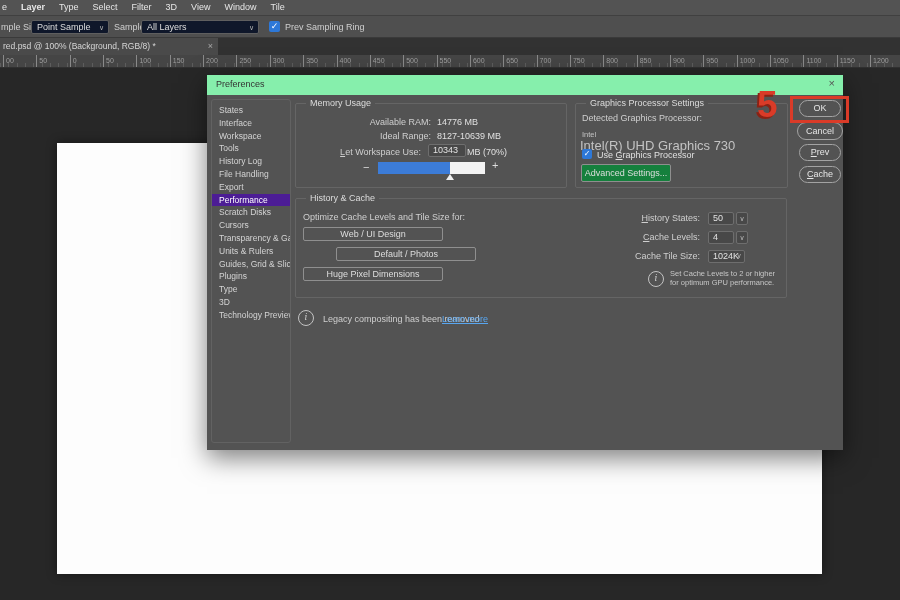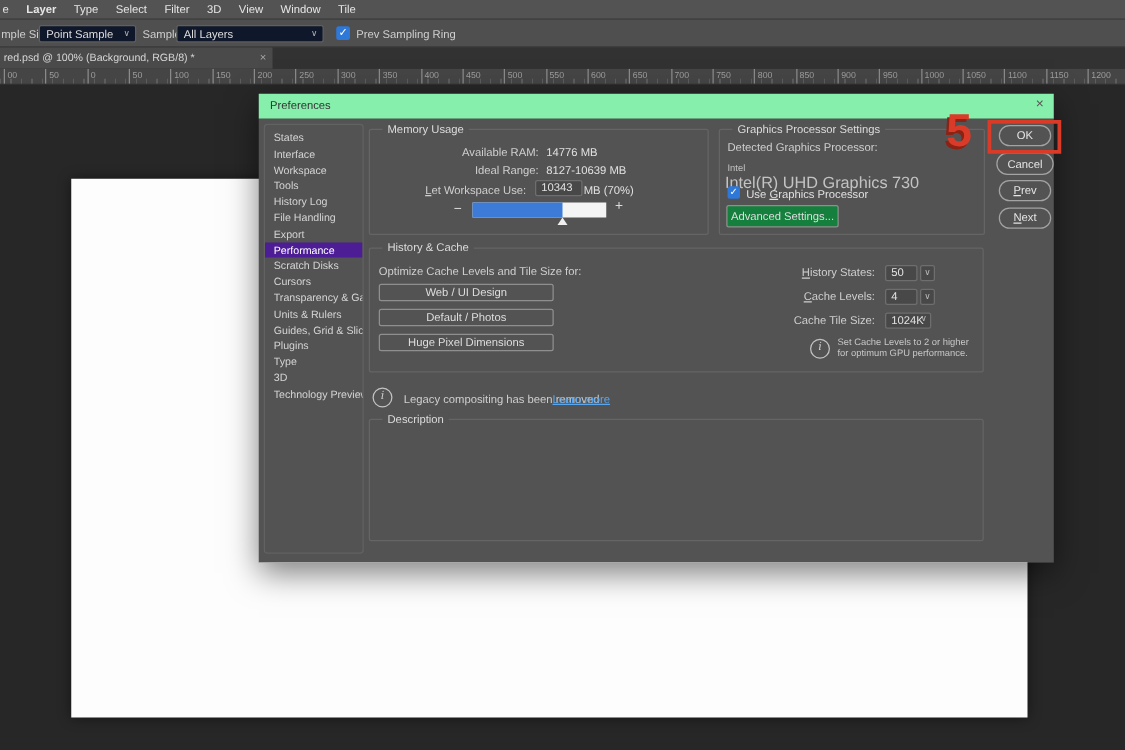--- a/index.html
+++ b/index.html
@@ -208,21 +208,21 @@
       </span>
       <span class="rvalue" style="left:21px;top:46px"><span>Use </span><span class="u">G</span><span>raphics Processor</span></span>
       <div class="flat-btn" style="left:5px;top:60px;width:90px;height:18px;line-height:16px">Advanced Settings...</div>
     </div>
 
     <div class="group" style="left:88px;top:103px;width:492px;height:100px">
       <span class="group-title">History &amp; Cache</span>
       <span class="rvalue" style="left:7px;top:13px;color:#cfcfcf">Optimize Cache Levels and Tile Size for:</span>
       <div id="preset-buttons">
           <div class="preset-btn" style="top: 28px;">Web / UI Design</div>
-          <div class="preset-btn" style="top: 48px;">Default / Photos</div>
+          <div class="preset-btn" style="top: 48px; margin-left: 33px;">Default / Photos</div>
           <div class="preset-btn" style="top: 68px;">Huge Pixel Dimensions</div>
         </div>
       <div id="dd-rows">
           <div class="dd-row" style="top: 13px;">
             <div class="dd-label mnemonic">History States:</div>
             <div class="dd-box" style="left: 132px; width: 26px;">50</div>
             <div class="dd-arrow" style="left: 160px;">∨</div>
           </div>
           <div class="dd-row" style="top: 32px;">
             <div class="dd-label mnemonic">Cache Levels:</div>
@@ -236,27 +236,24 @@
           </div>
         </div>
       <span class="info-circle" style="left:352px;top:72px;width:14px;height:14px;line-height:13px;font-size:9px">i</span>
       <span class="note-text" style="left:374px;top:70px;width:112px">Set Cache Levels to 2 or higher for optimum GPU performance.</span>
     </div>
 
     <span class="info-circle" style="left:91px;top:215px;width:14px;height:14px;line-height:13px;font-size:9px">i</span>
     <span class="rvalue" style="left:116px;top:219px;color:#cfcfcf">Legacy compositing has been removed</span>
     <span id="learn-more" style="left:235px;top:219px">Learn more</span>
 
-    <div class="group" style="left:88px;top:240px;width:492px;height:98px">
-      <span class="group-title">Description</span>
-    </div>
 
     <div id="action-buttons">
         <div class="pill" style="top: 5px; left: 592px; width: 42px; height: 17px; line-height: 15px;">OK</div>
         <div class="pill" style="top: 27px; left: 590px; width: 46px; height: 18px; line-height: 16px;">Cancel</div>
         <div class="pill mnemonic" style="top: 49px; left: 592px; width: 42px; height: 17px; line-height: 15px; text-align: center;">Prev</div>
-        <div class="pill mnemonic" style="top: 71px; left: 592px; width: 42px; height: 17px; line-height: 15px;">Next</div>
+        <div class="pill mnemonic" style="top: 71px; left: 592px; width: 42px; height: 17px; line-height: 15px;">Cache</div>
       </div>
   </div>
 </div>
 
 <div id="ok-highlight-box"></div>
 <div id="step-number">5</div>
 
 </body></html>

